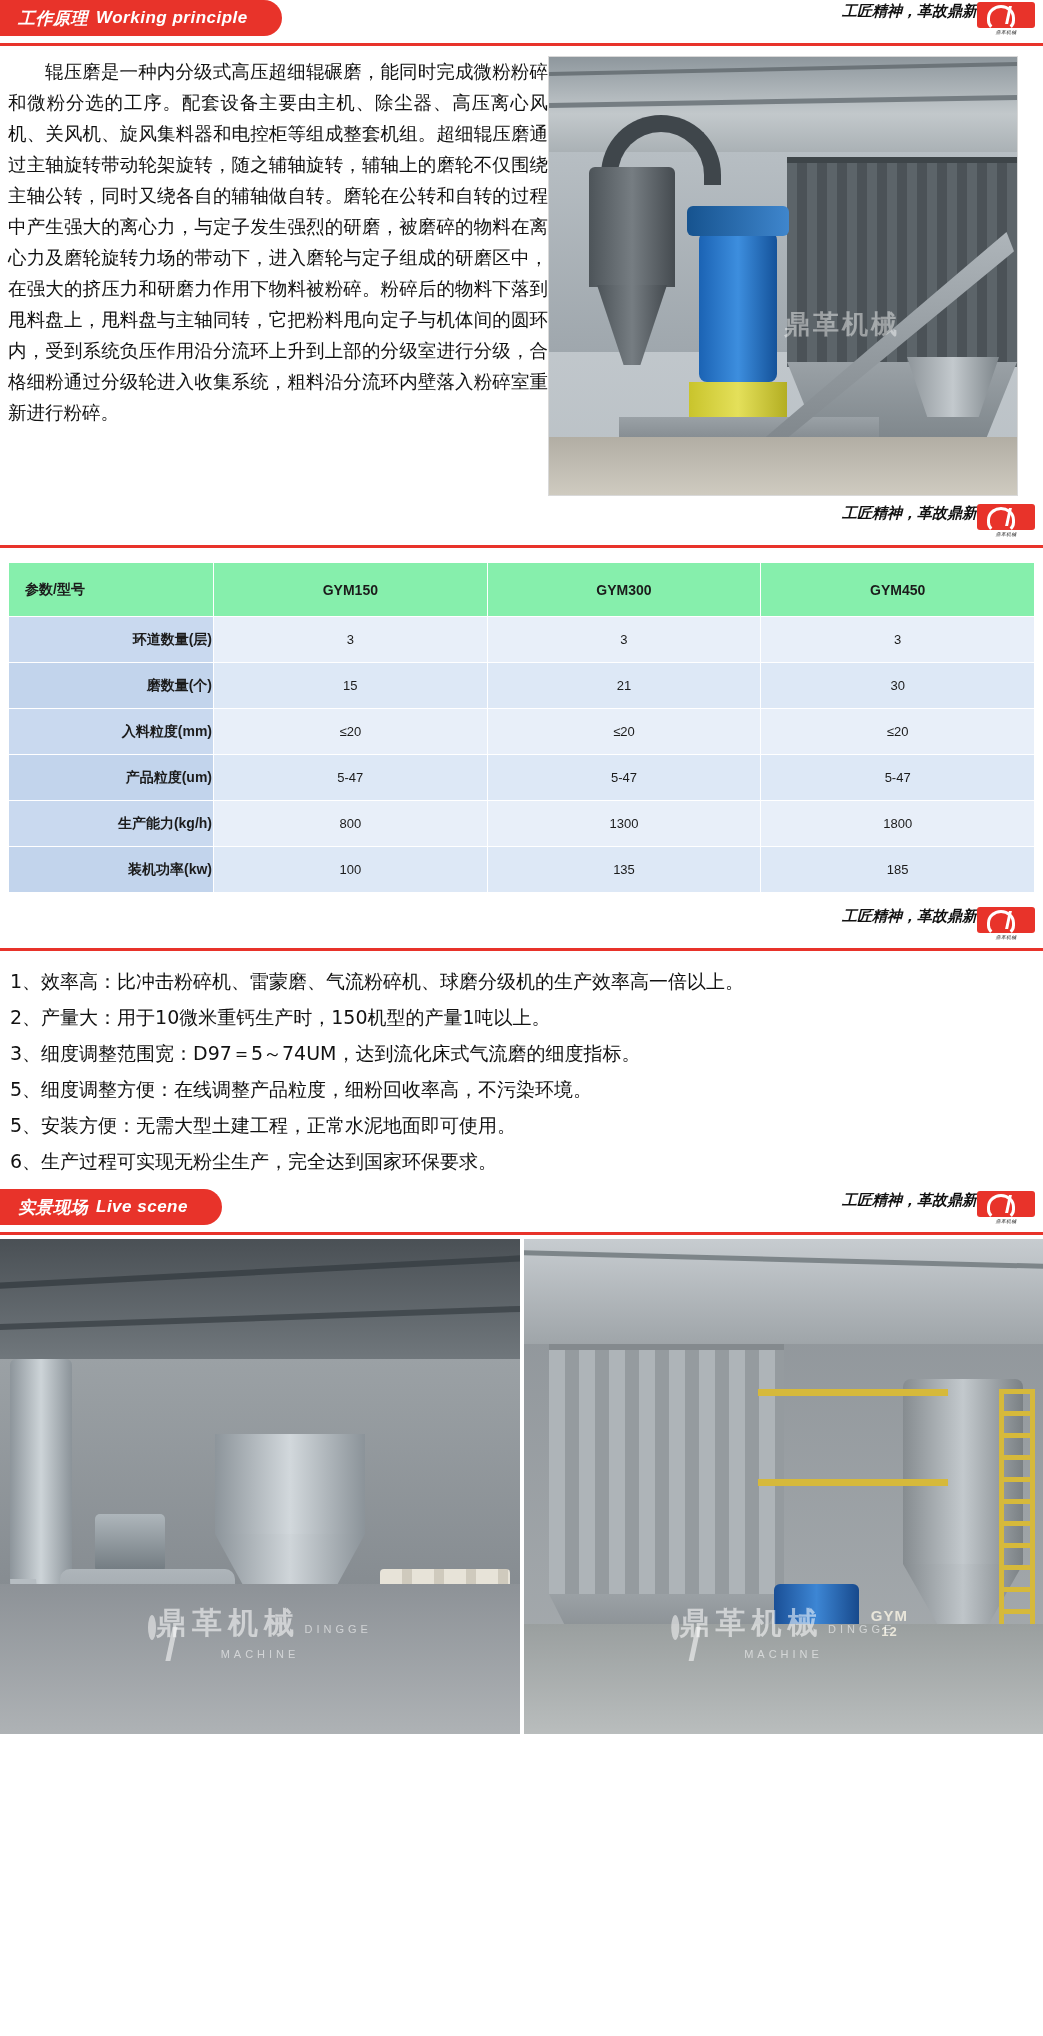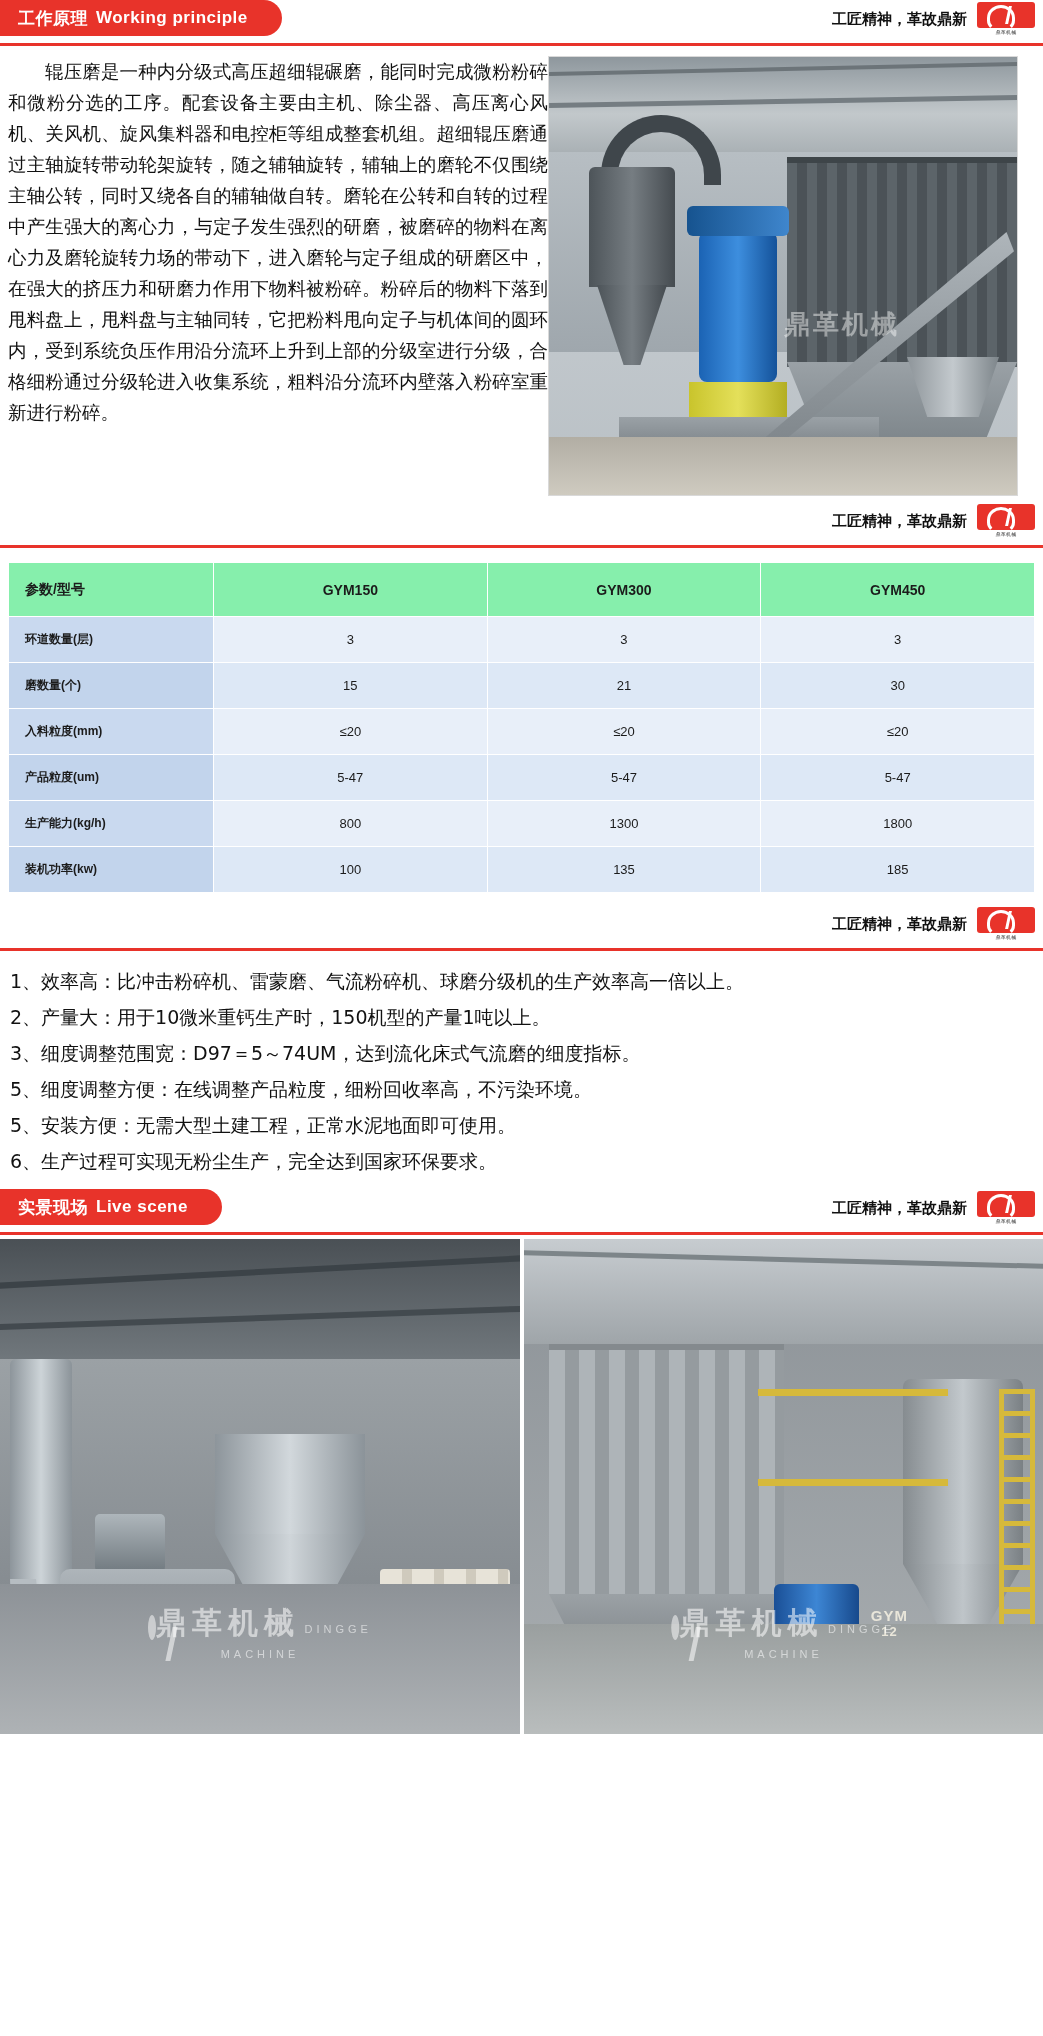--- a/index.html
+++ b/index.html
@@ -14,42 +14,41 @@
   }
   .page { width: 1043px; position: relative; }
 
   
   .sec-head {
     position: relative;
     height: 46px;
     border-bottom: 3px solid #e8332a;
     display: flex;
     align-items: flex-start;
+    font-style: italic;
   }
   .sec-head .tag {
     background: #e8332a;
     color: #fff;
     height: 36px;
     display: flex;
     align-items: center;
     padding: 0 34px 0 18px;
     border-radius: 0 18px 18px 0;
     font-size: 17px;
     font-weight: bold;
     letter-spacing: .5px;
     white-space: nowrap;
   }
   .sec-head .tag .en { margin-left: 8px; font-weight: bold; }
   .sec-head .right {
     position: absolute;
     right: 8px;
     top: 2px;
     display: flex;
-    align-items: center;
-    gap: 10px;
   }
   .sec-head .slogan {
     font-size: 15px;
     color: #111;
     font-weight: bold;
     white-space: nowrap;
   }
   .logo {
     width: 58px; height: 34px;
     position: relative;
@@ -211,24 +210,24 @@
   }
   table.params thead th {
     background: #86efac;
     font-size: 14px;
     font-weight: bold;
     height: 54px;
   }
   table.params thead th:first-child { text-align: left; padding-left: 16px; }
   table.params tbody th {
     background: #c9d9ef;
-    text-align: left;
+    text-align: right;
     padding-left: 16px;
     font-weight: bold;
-    font-size: 12px;
+    font-size: 14px;
   }
   table.params tbody tr:nth-child(odd) td { background: #e8eff9; }
   table.params tbody tr:nth-child(even) td { background: #dde8f6; }
   table.params tbody tr:nth-child(even) th { background: #c2d4ec; }
   .col-name { width: 205px; }
 
   
   .features {
     padding: 12px 10px 10px 10px;
     font-size: 19px;

